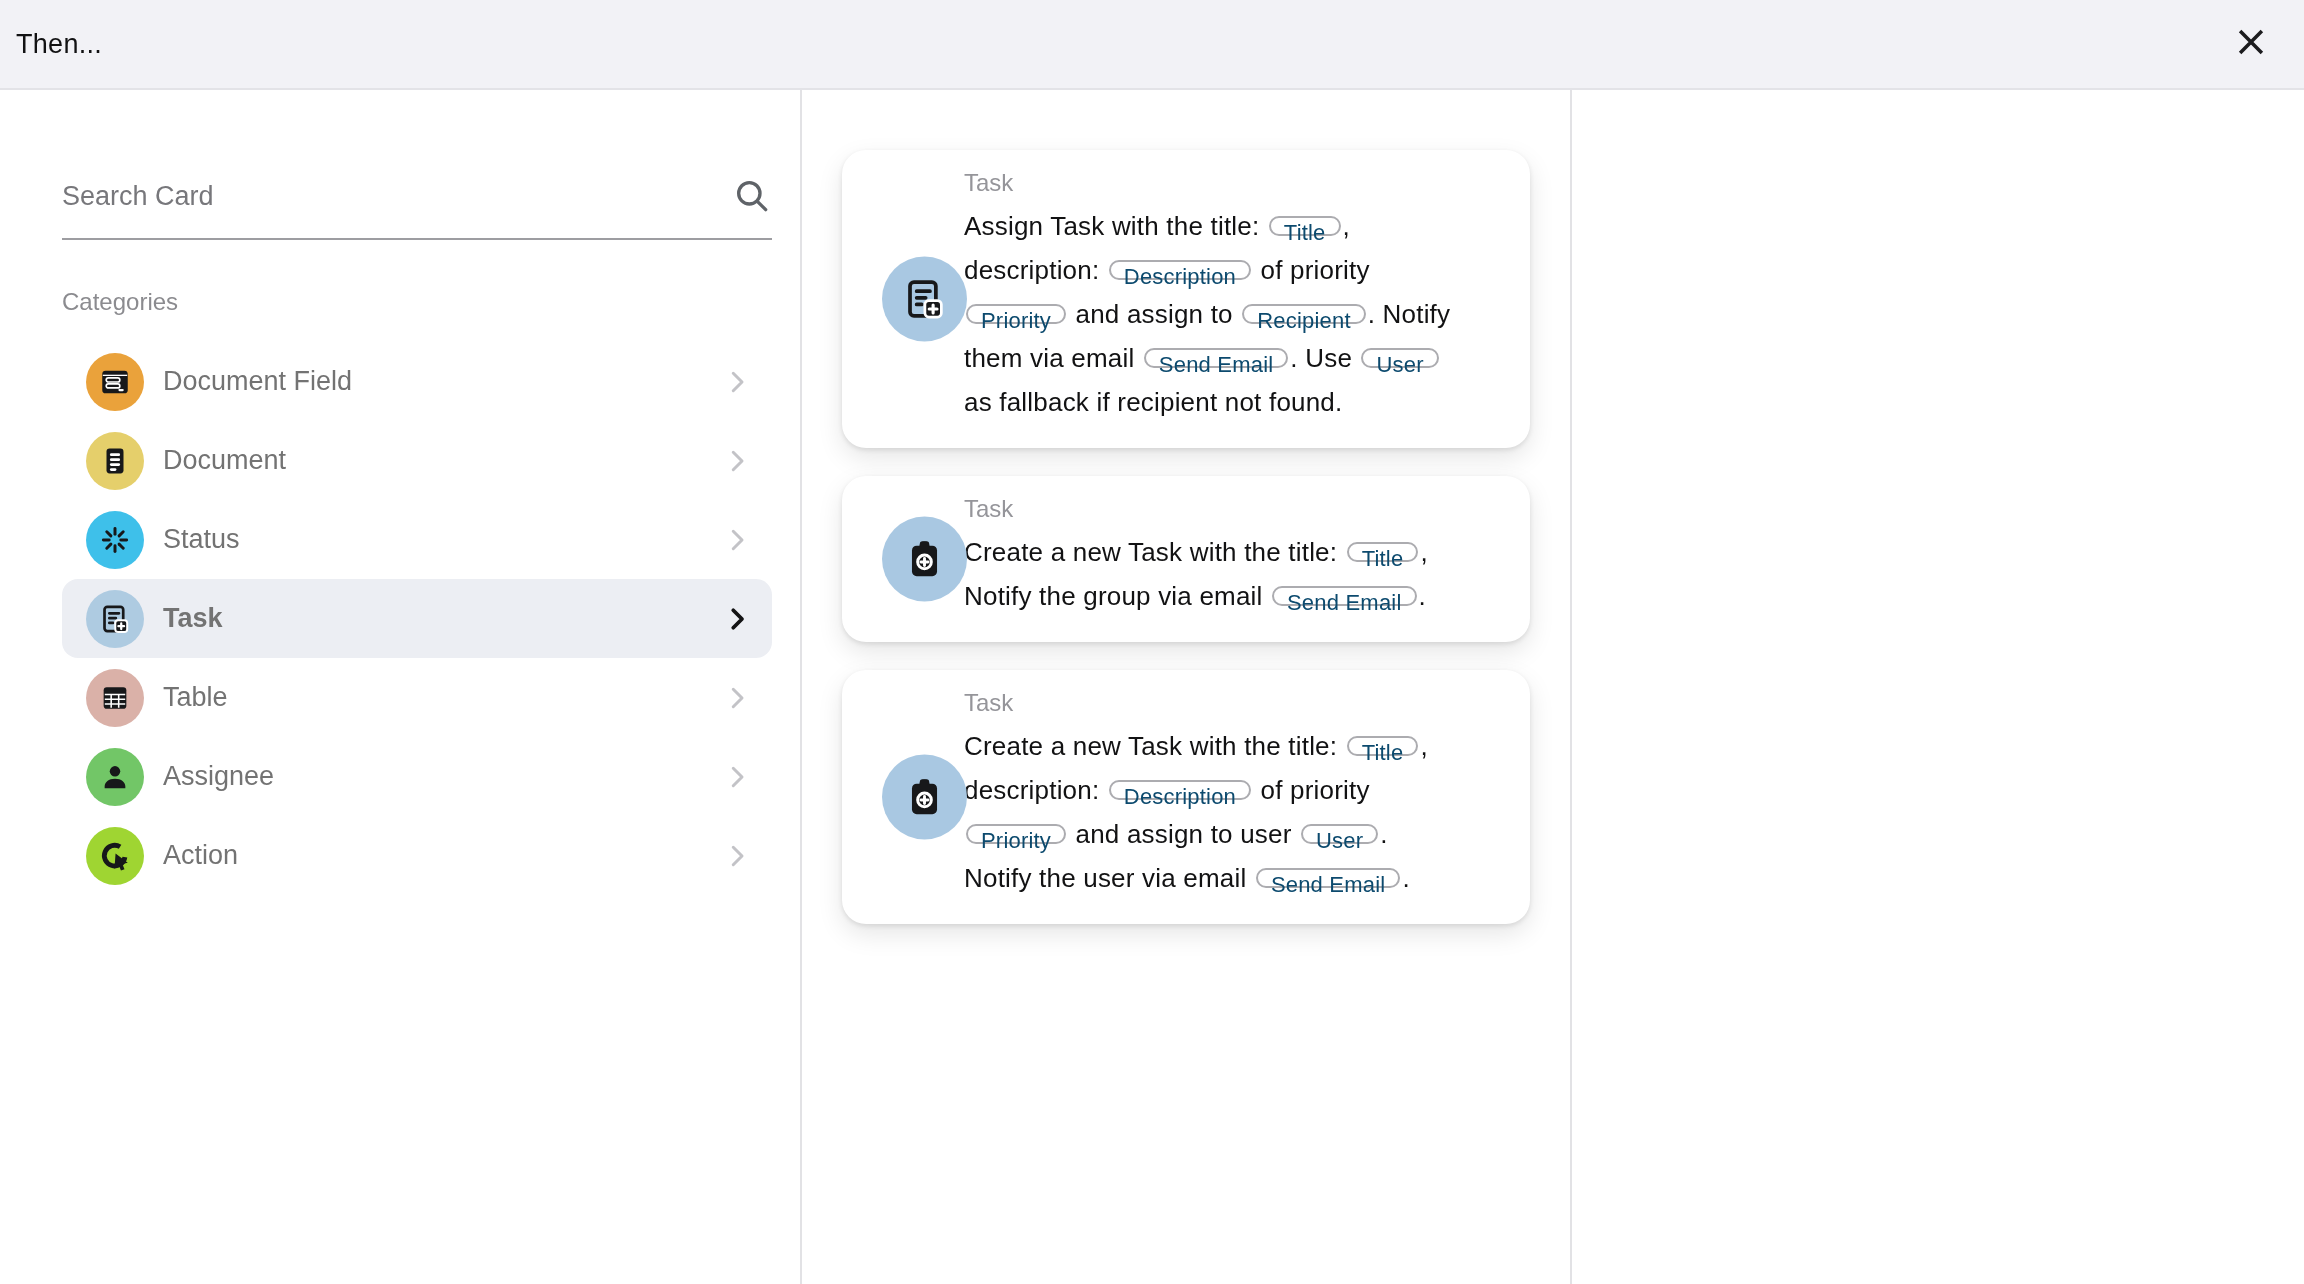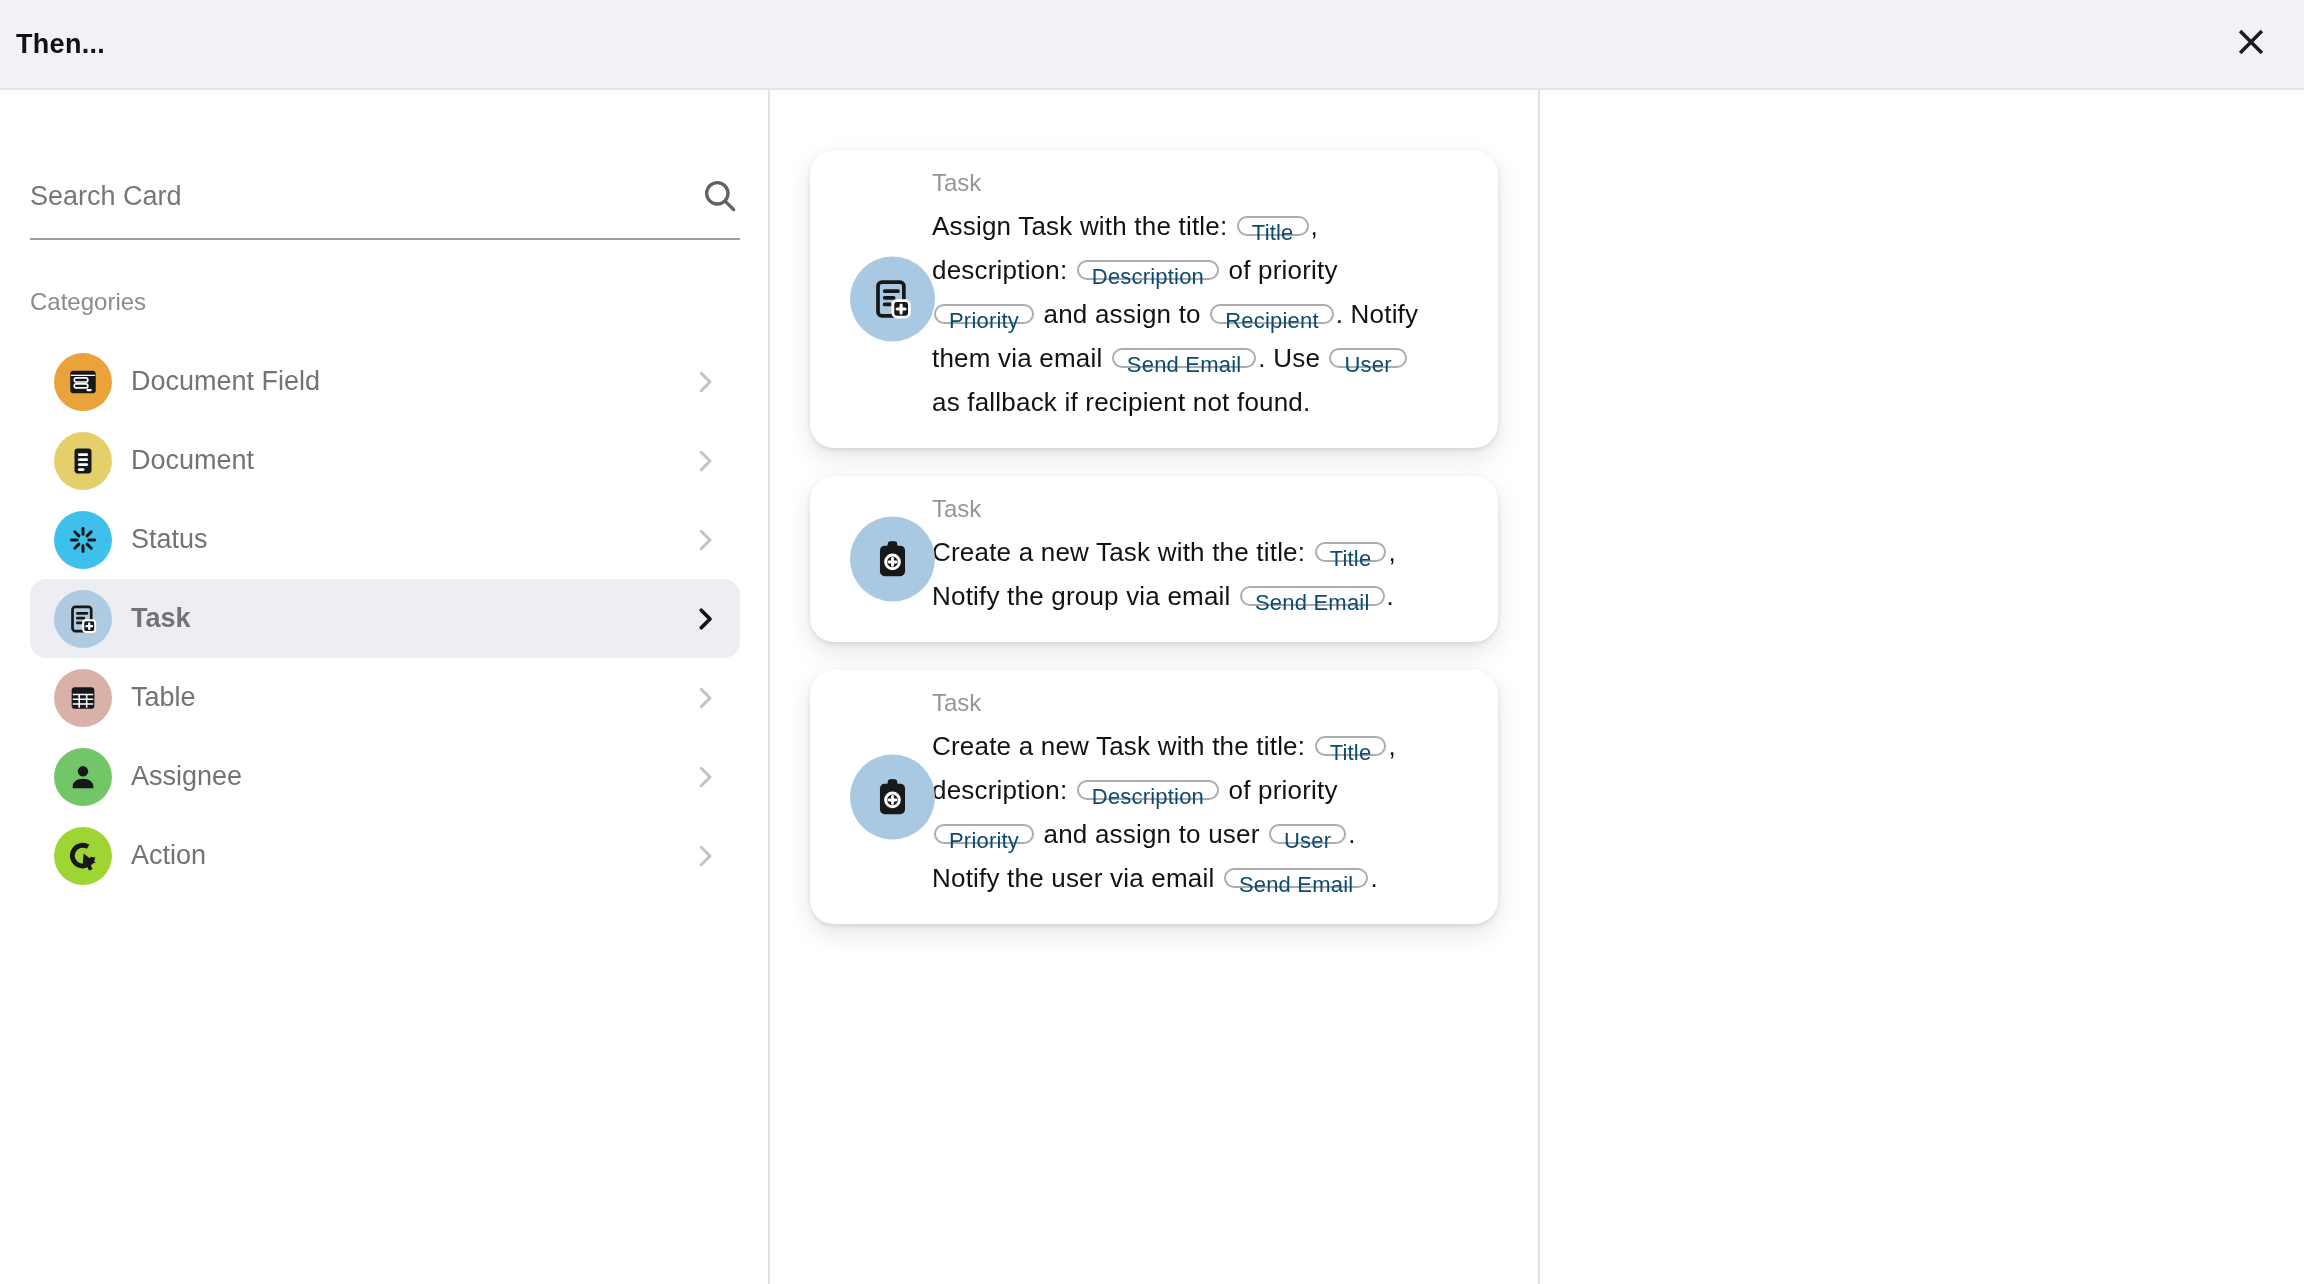--- a/index.html
+++ b/index.html
@@ -3,27 +3,27 @@
 <meta charset="utf-8">
 <style>
   * { margin:0; padding:0; box-sizing:border-box; }
   html,body { width:2304px; height:1284px; background:#ffffff;
               font-family:"Liberation Sans","DejaVu Sans",sans-serif; overflow:hidden; }
   .screen { position:relative; width:2304px; height:1284px; display:flex; flex-direction:column; }
 
   
   .hdr { height:90px; flex:none; background:#F2F2F6; border-bottom:2px solid #E3E3E7;
          display:flex; align-items:center; justify-content:space-between; padding:0 30px 0 16px; }
-  .hdr-title { font-size:27px; font-weight:bold; color:#121213; letter-spacing:.3px; }
+  .hdr-title { font-size:27px; font-weight:normal; color:#121213; letter-spacing:.3px; }
   .close-btn { width:46px; height:46px; display:flex; align-items:center; justify-content:center; cursor:pointer; }
   .close-btn svg { width:34px; height:34px; }
 
   
   .content { flex:1; display:flex; min-height:0; }
-  .sidebar { width:770px; flex:none; border-right:2px solid #E2E2E5; padding:64px 28px 2px 30px; background:#fff; }
+  .sidebar { width:770px; flex:none; border-right:2px solid #E2E2E5; padding:64px 28px 2px 30px; background:#fff;margin-left:32px; }
   .main    { width:770px; flex:none; border-right:2px solid #E2E2E5; padding:60px 40px; background:#fff; }
   .right-pane { flex:1; background:#fff; }
 
   
   .search-row { display:flex; align-items:center; border-bottom:2px solid #9D9DA1; height:86px; }
   .search-row input { flex:1; border:none; outline:none; background:transparent;
                       font-size:27px; color:#3a3a3d; font-family:inherit; }
   .search-row input::placeholder { color:#77777B; opacity:1; }
   .search-ic { width:40px; height:40px; flex:none; color:#5F6368; }
   .search-ic svg { width:40px; height:40px; }

